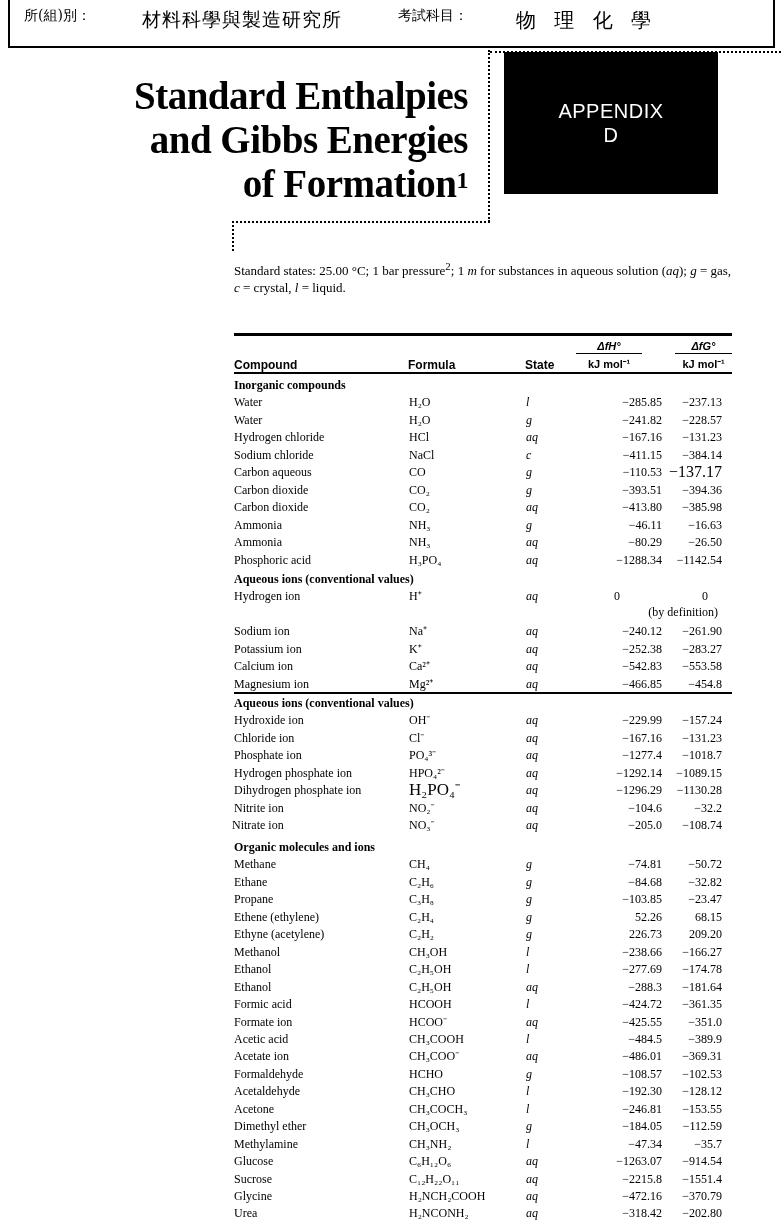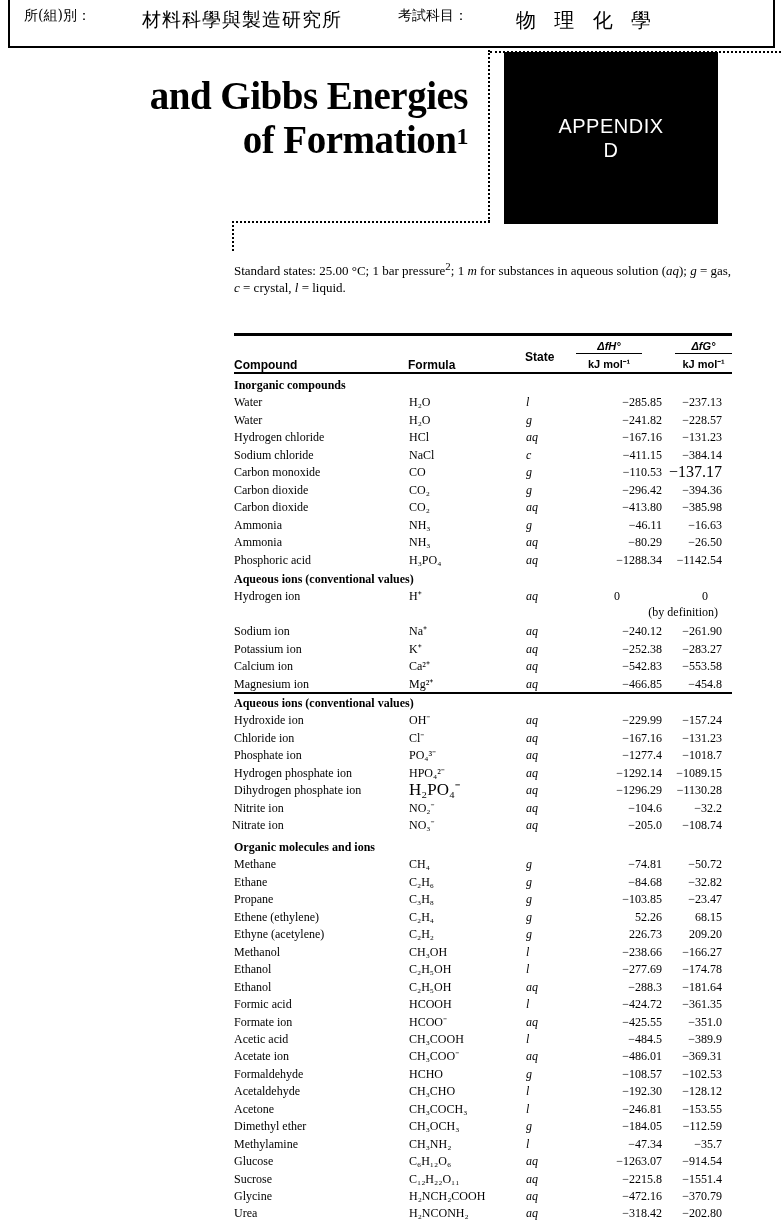--- a/index.html
+++ b/index.html
@@ -10,21 +10,21 @@
   .hdr-label { position:absolute; top:7px; font-family:"DejaVu Serif", serif; }
   .hdr-dept-label { left:14px; font-size:14px; }
   .hdr-dept { left:132px; font-size:19px; letter-spacing:1px; }
   .hdr-subj-label { left:388px; font-size:14px; }
   .hdr-subj { left:506px; font-size:20px; letter-spacing:6px; }
   .title { position:absolute; right:313px; top:74px; text-align:right;
          font-family:"Liberation Serif", serif; font-weight:bold; font-size:39px; line-height:44px; letter-spacing:-0.5px; }
   .title sup { font-size:24px; vertical-align:top; position:relative; top:-4px; }
   .dotv { position:absolute; border-left:2px dotted #000; }
   .doth { position:absolute; border-top:2px dotted #000; }
-  .appendix { position:absolute; left:504px; top:52px; width:214px; height:172px; background:#000; color:#fff;
+  .appendix { position:absolute; left:504px; top:52px; width:214px; height:142px; background:#000; color:#fff;
          font-family:"Liberation Sans", sans-serif; font-size:20px; text-align:center;
          display:flex; flex-direction:column; justify-content:center; line-height:24px; letter-spacing:0.5px; }
   .intro { position:absolute; left:234px; top:258px; width:500px; font-size:13px; line-height:17px; }
   .intro i { font-style:italic; }
   .rule-top { position:absolute; left:234px; top:333px; width:498px; border-top:3px solid #000; }
   .rule-head { position:absolute; left:234px; top:372px; width:498px; border-top:2px solid #000; }
   .rule-mid { position:absolute; left:234px; top:692px; width:498px; border-top:2px solid #000; }
   .th-row { position:absolute; top:340px; font-family:"Liberation Sans", sans-serif; font-weight:bold; font-size:12px; }
   .th-unit { position:absolute; font-family:"Liberation Sans", sans-serif; font-weight:bold; font-size:11px; text-align:center; }
   .th-unit .top { display:block; border-bottom:1.5px solid #000; padding-bottom:1px; font-style:italic; }
@@ -34,20 +34,21 @@
 <body>
 
 <div class="header-box">
   <span class="hdr-label hdr-dept-label">所(組)別：</span>
   <span class="hdr-label hdr-dept">材料科學與製造研究所</span>
   <span class="hdr-label hdr-subj-label">考試科目：</span>
   <span class="hdr-label hdr-subj">物 理 化 學</span>
 </div>
 
 <div class="title">
+  <div>Standard Enthalpies</div>
   <div>and Gibbs Energies</div>
   <div><span>of Formation</span><sup>1</sup></div>
 </div>
 
 <div class="dotv" style="left:488px; top:50px; height:172px;"></div>
 <div class="doth" style="left:490px; top:51px; width:291px;"></div>
 <div class="doth" style="left:232px; top:221px; width:258px;"></div>
 <div class="dotv" style="left:232px; top:221px; height:30px;"></div>
 
 <div class="appendix">
@@ -55,21 +56,21 @@
   <div>D</div>
 </div>
 
 <div class="intro">
   <span>Standard states: 25.00 °C; 1 bar pressure</span><sup>2</sup><span>; 1 </span><i>m</i><span> for substances in aqueous solution (</span><i>aq</i><span>); </span><i>g</i><span> = gas, </span><i>c</i><span> = crystal, </span><i>l</i><span> = liquid.</span>
 </div>
 
 <div class="rule-top"></div>
 <div class="th-row" style="left:234px; top:358px;">Compound</div>
 <div class="th-row" style="left:408px; top:358px;">Formula</div>
-<div class="th-row" style="left:525px; top:350px;">State</div>
+<div class="th-row" style="left:525px; top:358px;">State</div>
 <div class="th-unit" style="left:576px; top:340px; width:66px;">
   <span class="top">ΔfH°</span>
   <span class="bot">kJ mol⁻¹</span>
 </div>
 <div class="th-unit" style="left:675px; top:340px; width:57px;">
   <span class="top">ΔfG°</span>
   <span class="bot">kJ mol⁻¹</span>
 </div>
 <div class="rule-head"></div>
 <div class="rule-mid"></div>
@@ -89,29 +90,29 @@
     <div style="position: absolute; left: 234px; top: 430.35px; font-size: 12px; white-space: nowrap; line-height: 14px;">Hydrogen chloride</div>
     <div style="position: absolute; left: 409px; top: 430.35px; font-size: 12px; white-space: nowrap; line-height: 14px;">HCl</div>
     <div style="position: absolute; left: 526px; top: 430.35px; font-size: 12px; white-space: nowrap; line-height: 14px; font-style: italic;">aq</div>
     <div style="position: absolute; left: auto; top: 430.35px; font-size: 12px; white-space: nowrap; line-height: 14px; right: 119px;">−167.16</div>
     <div style="position: absolute; left: auto; top: 430.35px; font-size: 12px; white-space: nowrap; line-height: 14px; right: 59px;">−131.23</div>
     <div style="position: absolute; left: 234px; top: 447.8px; font-size: 12px; white-space: nowrap; line-height: 14px;">Sodium chloride</div>
     <div style="position: absolute; left: 409px; top: 447.8px; font-size: 12px; white-space: nowrap; line-height: 14px;">NaCl</div>
     <div style="position: absolute; left: 526px; top: 447.8px; font-size: 12px; white-space: nowrap; line-height: 14px; font-style: italic;">c</div>
     <div style="position: absolute; left: auto; top: 447.8px; font-size: 12px; white-space: nowrap; line-height: 14px; right: 119px;">−411.15</div>
     <div style="position: absolute; left: auto; top: 447.8px; font-size: 12px; white-space: nowrap; line-height: 14px; right: 59px;">−384.14</div>
-    <div style="position: absolute; left: 234px; top: 465.25px; font-size: 12px; white-space: nowrap; line-height: 14px;">Carbon monoxide</div>
+    <div style="position: absolute; left: 234px; top: 465.25px; font-size: 12px; white-space: nowrap; line-height: 14px;">Carbon aqueous</div>
     <div style="position: absolute; left: 409px; top: 465.25px; font-size: 12px; white-space: nowrap; line-height: 14px;">CO</div>
     <div style="position: absolute; left: 526px; top: 465.25px; font-size: 12px; white-space: nowrap; line-height: 14px; font-style: italic;">g</div>
     <div style="position: absolute; left: auto; top: 465.25px; font-size: 12px; white-space: nowrap; line-height: 14px; right: 119px;">−110.53</div>
     <div style="position: absolute; left: auto; top: 465.25px; font-size: 16px; white-space: nowrap; line-height: 14px; right: 59px;">−137.17</div>
     <div style="position: absolute; left: 234px; top: 482.7px; font-size: 12px; white-space: nowrap; line-height: 14px;">Carbon dioxide</div>
     <div style="position: absolute; left: 409px; top: 482.7px; font-size: 12px; white-space: nowrap; line-height: 14px;">CO₂</div>
     <div style="position: absolute; left: 526px; top: 482.7px; font-size: 12px; white-space: nowrap; line-height: 14px; font-style: italic;">g</div>
-    <div style="position: absolute; left: auto; top: 482.7px; font-size: 12px; white-space: nowrap; line-height: 14px; right: 119px;">−296.42</div>
+    <div style="position: absolute; left: auto; top: 482.7px; font-size: 12px; white-space: nowrap; line-height: 14px; right: 119px;">−393.51</div>
     <div style="position: absolute; left: auto; top: 482.7px; font-size: 12px; white-space: nowrap; line-height: 14px; right: 59px;">−394.36</div>
     <div style="position: absolute; left: 234px; top: 500.15px; font-size: 12px; white-space: nowrap; line-height: 14px;">Carbon dioxide</div>
     <div style="position: absolute; left: 409px; top: 500.15px; font-size: 12px; white-space: nowrap; line-height: 14px;">CO₂</div>
     <div style="position: absolute; left: 526px; top: 500.15px; font-size: 12px; white-space: nowrap; line-height: 14px; font-style: italic;">aq</div>
     <div style="position: absolute; left: auto; top: 500.15px; font-size: 12px; white-space: nowrap; line-height: 14px; right: 119px;">−413.80</div>
     <div style="position: absolute; left: auto; top: 500.15px; font-size: 12px; white-space: nowrap; line-height: 14px; right: 59px;">−385.98</div>
     <div style="position: absolute; left: 234px; top: 517.6px; font-size: 12px; white-space: nowrap; line-height: 14px;">Ammonia</div>
     <div style="position: absolute; left: 409px; top: 517.6px; font-size: 12px; white-space: nowrap; line-height: 14px;">NH₃</div>
     <div style="position: absolute; left: 526px; top: 517.6px; font-size: 12px; white-space: nowrap; line-height: 14px; font-style: italic;">g</div>
     <div style="position: absolute; left: auto; top: 517.6px; font-size: 12px; white-space: nowrap; line-height: 14px; right: 119px;">−46.11</div>

